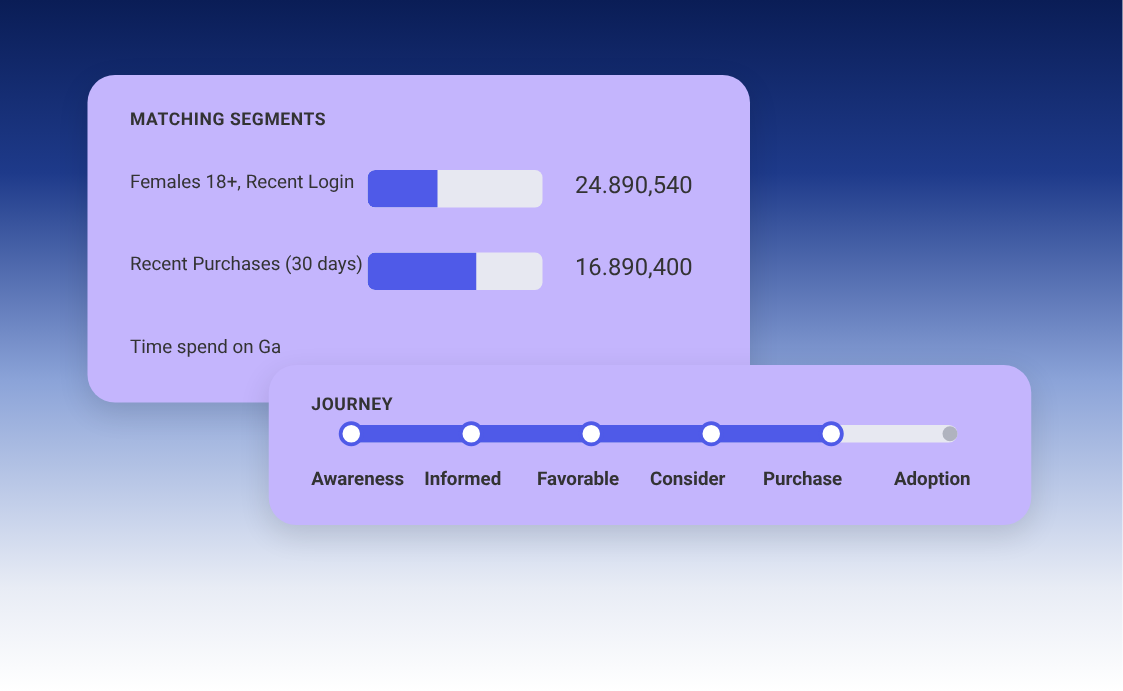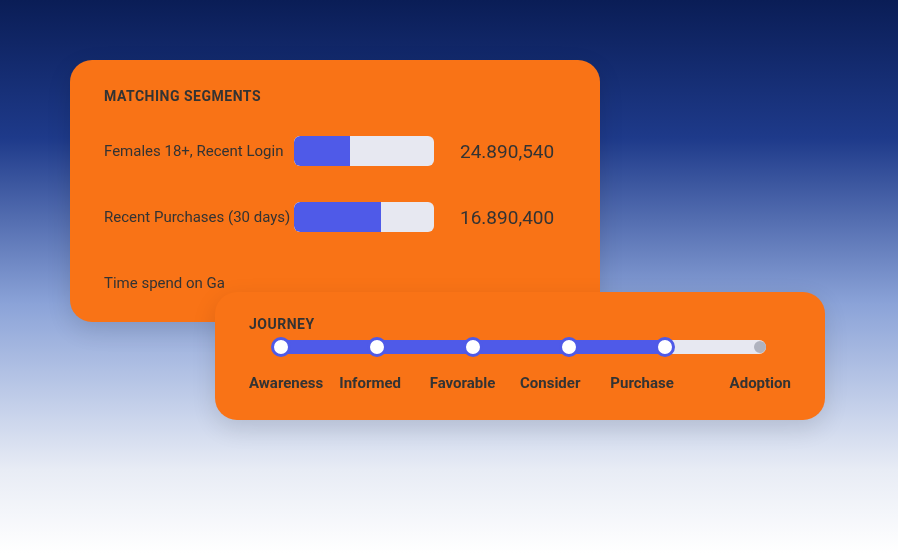--- a/index.html
+++ b/index.html
@@ -5,42 +5,41 @@
     * { box-sizing: border-box; margin: 0; padding: 0; }
     body {
       width: 898px;
       height: 553px;
       background: linear-gradient(to bottom, #0a1d56 0%, #1e3a8a 25%, #8ba3d8 55%, #e8ecf5 85%, #ffffff 100%);
       font-family: -apple-system, BlinkMacSystemFont, "Segoe UI", Roboto, "Helvetica Neue", Arial, sans-serif;
       position: relative;
       overflow: hidden;
     }
     .card {
-      background: #f97316;
+      background: #c4b5fd;
       border-radius: 22px;
       position: absolute;
       box-shadow: 0 8px 24px rgba(0,0,0,0.12);
     }
     
     .segments-card {
       left: 70px;
       top: 60px;
       width: 530px;
       padding: 28px 34px 24px 34px;
     }
     .segments-title {
       font-size: 14px;
       font-weight: 700;
       letter-spacing: 0.5px;
       color: #333;
       margin-bottom: 32px;
     }
     .segment-row {
       display: flex;
-      align-items: center;
       margin-bottom: 36px;
       height: 30px;
     }
     .segment-row:last-child { margin-bottom: 0; }
     .segment-label {
       width: 190px;
       font-size: 15px;
       color: #333;
       flex-shrink: 0;
     }
@@ -140,21 +139,21 @@
       display: flex;
       justify-content: space-between;
       font-size: 15px;
       color: #333;
     }
     .journey-labels span {
       flex: 1;
       text-align: left;
     }
     .journey-labels span:first-child { text-align: left; }
-    .journey-labels span:last-child { text-align: right; }
+    .journey-labels span:last-child { text-align: center; }
   </style>
 </head>
 <body>
 
 <div class="card segments-card">
   <div class="segments-title">MATCHING SEGMENTS</div>
 
   <div class="segment-row">
     <div class="segment-label">Females 18+, Recent Login</div>
     <div class="segment-bar">

